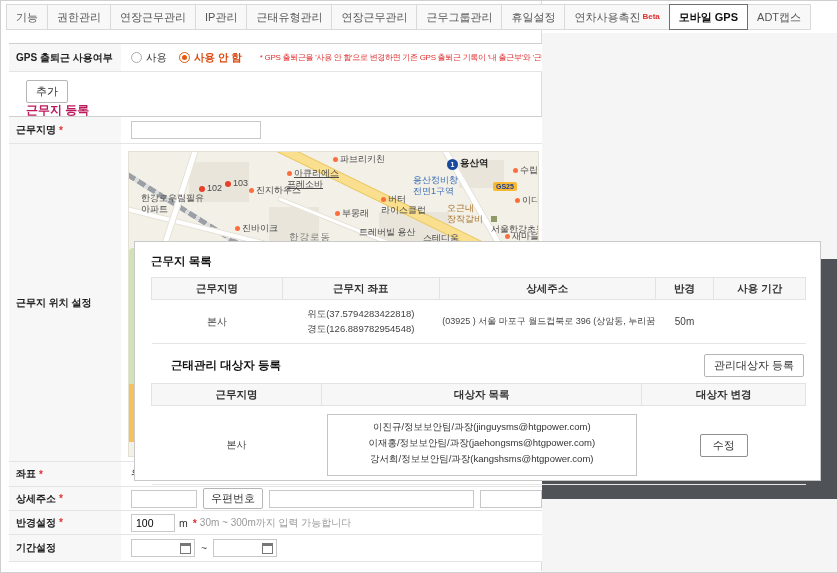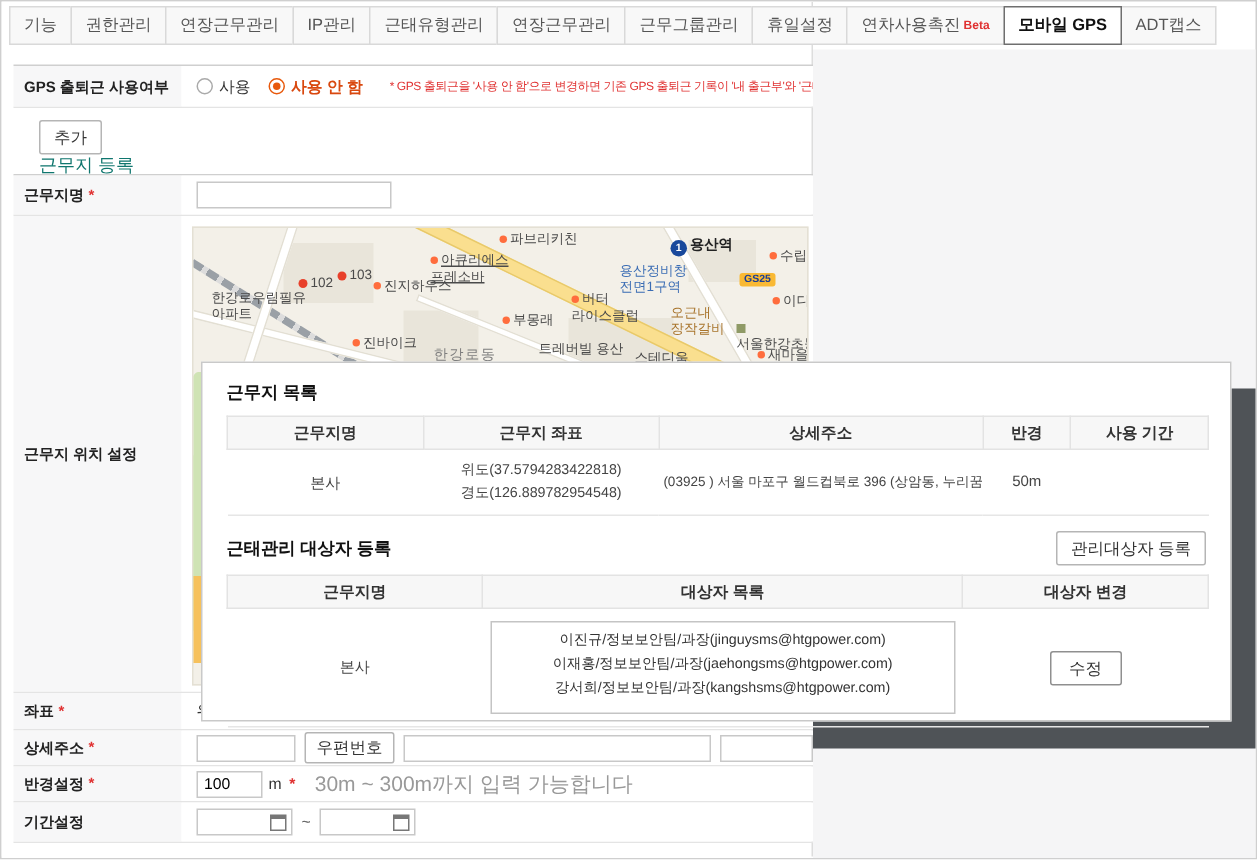--- a/index.html
+++ b/index.html
@@ -42,21 +42,21 @@
         display:inline-block; margin-right:4px; position:relative; flex-shrink:0; }
   .rb.checked { border-color:#e8590c; }
   .rb.checked::after { content:""; position:absolute; left:2px; top:2px; right:2px; bottom:2px;
                        border-radius:50%; background:#e8590c; }
   .opt-selected { color:#d9480f; font-weight:600; }
   .warning { color:#e03131; font-size:8px; letter-spacing:-0.3px; white-space:nowrap; margin-left:6px; }
 
   .btn { border:1px solid #b5b5b5; background:#fff; font-size:11px; color:#333;
          padding:3px 9px; cursor:pointer; border-radius:2px; white-space:nowrap; }
   .btn-add { position:absolute; left:25px; top:79px; }
-  .section-title { position:absolute; left:25px; top:101px; font-size:12px; font-weight:normal; color:#0f766e; }
+  .section-title { position:absolute; left:25px; top:101px; font-size:12px; font-weight:bold; color:#be185d; }
 
   .txt { border:1px solid #c8c8c8; height:18px; font-size:10.5px; padding:0 4px; background:#fff; }
 
   
   .map { position:absolute; left:127px; top:150px; width:411px; height:306px;
          background:#f3f0e8; overflow:hidden; border:1px solid #e4e0d4; z-index:2; }
   .map .blk { position:absolute; background:#e9e5da; }
   .map .road { position:absolute; background:#fff; border:1px solid #e3dfd3; }
   .map .road-y { position:absolute; background:#fadf8f; border:1px solid #e8c96a; }
   .map .rail { position:absolute; background:repeating-linear-gradient(90deg,#9aa0a6 0 8px,#dcdcdc 8px 12px); height:5px; }
@@ -90,21 +90,21 @@
   .modal-title { font-size:11.5px; font-weight:bold; color:#111; margin:12px 16px 8px; }
   .mtable { width:655px; margin:0 16px; border-collapse:collapse; table-layout:fixed; }
   .mtable th { background:#f7f7f7; border:1px solid #e3e3e3; font-size:10.5px; font-weight:600;
                color:#333; height:22px; padding:0 2px; }
   .mtable td { border-bottom:1px solid #e6e6e6; font-size:10px; color:#444; text-align:center;
                padding:3px; overflow:hidden; white-space:nowrap; }
   .t1 td { height:44px; }
   .t1 .coord-line { font-size:9.5px; line-height:1.5; }
   .t1 .addr { font-size:9px; }
   .modal-sub { display:flex; justify-content:space-between; align-items:center; margin:10px 16px 6px; }
-  .modal-sub .stitle { font-size:11.5px; font-weight:bold; color:#111; }
+  .modal-sub .stitle { font-size:11.5px; font-weight:bold; color:#111;margin-left:20px; }
   .member-box { border:1px solid #c4c4c4; margin:5px 2px; padding:4px 8px; height:62px;
                 text-align:center; font-size:9.5px; line-height:1.7; color:#333; overflow:hidden;
                 white-space:nowrap; }
   .btn-edit { border:1px solid #8f8f8f; padding:3px 12px; }
 </style>
 </head>
 <body>
 
 <div class="screen">
 
@@ -212,21 +212,21 @@
 
     <div class="form-row" style="top:510px;height:24px;">
       <div class="cell-label">
         <span>반경설정</span>
           <span class="req">*</span>
       </div>
       <div class="cell-value">
         <input class="txt" style="width: 44px;" value="100">
         <span style="margin-left:4px;">m</span>
         <span class="req" style="margin-left:5px;">*</span>
-        <span style="margin-left:13px;color:#999;font-size:14px;">30m ~ 300m까지 입력 가능합니다</span>
+        <span style="margin-left:3px;color:#999;font-size:10px;">30m ~ 300m까지 입력 가능합니다</span>
       </div>
     </div>
 
     <div class="form-row" style="top:534px;height:27px;">
       <div class="cell-label">
         <span>기간설정</span>
       </div>
       <div class="cell-value">
         <span class="datebox">
             <span class="cal"></span>

